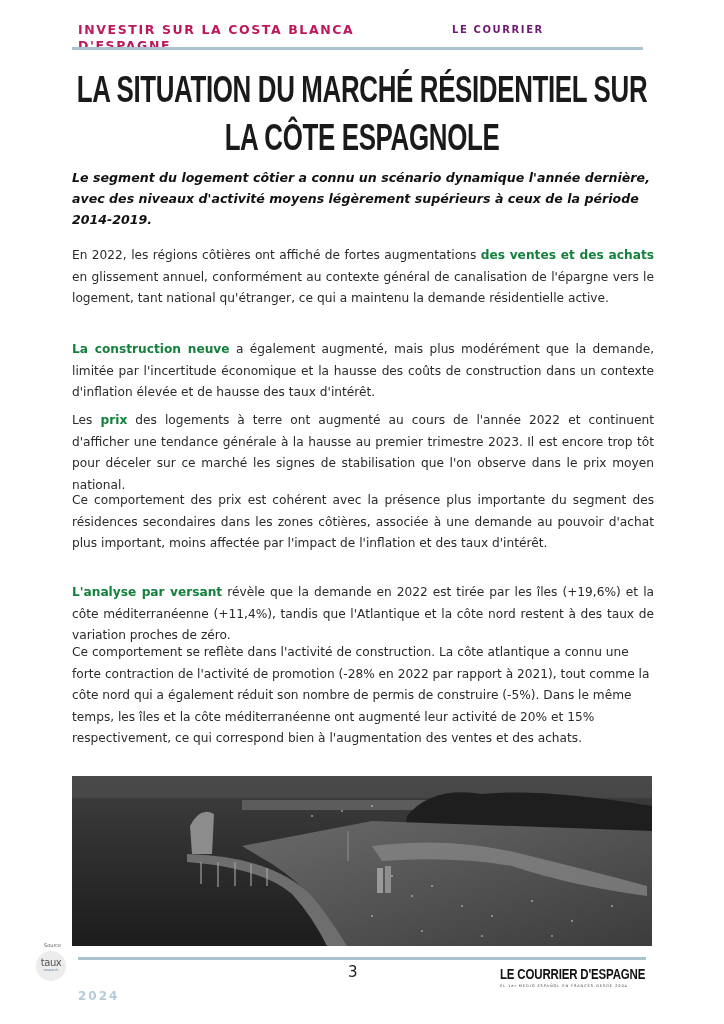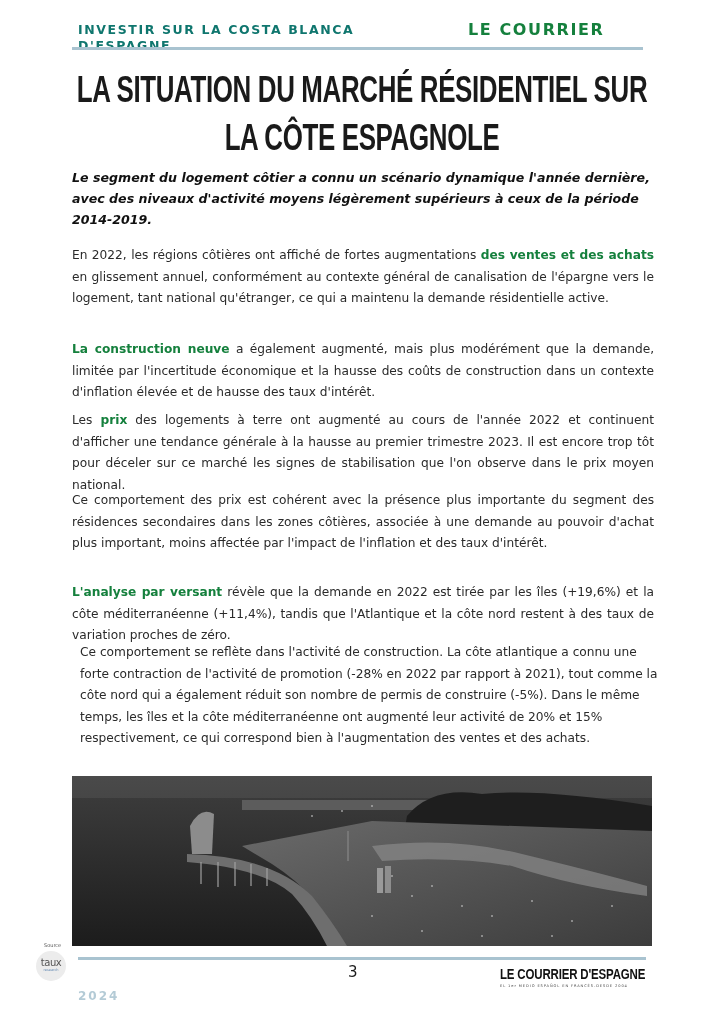--- a/index.html
+++ b/index.html
@@ -3,27 +3,27 @@
 <meta charset="utf-8">
 <style>
   * { margin: 0; padding: 0; box-sizing: border-box; }
   html, body { width: 724px; height: 1024px; background: #ffffff; overflow: hidden; }
   body { position: relative; font-family: "Liberation Sans", sans-serif; color: #1f1f1f; }
 
   .header-left {
     position: absolute; left: 78px; top: 22px; width: 290px;
     font-family: "DejaVu Sans", sans-serif; font-weight: bold;
     font-size: 12.5px; letter-spacing: 1.6px; line-height: 16px;
-    color: #0f766e; height: 28px; overflow: hidden;
+    color: #be185d; height: 28px; overflow: hidden;
   }
   .header-right {
-    position: absolute; left: 468px; top: 22px;
+    position: absolute; left: 452px; top: 22px;
     font-family: "DejaVu Sans", sans-serif; font-weight: bold;
-    font-size: 16px; letter-spacing: 1.6px; line-height: 16px;
-    color: #15803d;
+    font-size: 10px; letter-spacing: 1.6px; line-height: 16px;
+    color: #701a75;
   }
   .header-rule {
     position: absolute; left: 72px; top: 47px; width: 571px; height: 3px;
     background: #a9c3d0;
   }
 
   .title {
     position: absolute; left: 60px; top: 66px; width: 604px;
     text-align: center;
     font-family: "Liberation Sans", sans-serif;
@@ -44,21 +44,21 @@
     font-family: "DejaVu Sans", sans-serif;
     font-size: 12.2px; line-height: 21.5px; color: #2a2a2a;
     text-align: justify;
   }
   .para b { color: #15803d; }
   #p1 { top: 245px; }
   #p2 { top: 339px; }
   #p3 { top: 410px; }
   #p4 { top: 490px; }
   #p5 { top: 566px; margin-top: 16px; }
-  #p6 { top: 642px; text-align: left; margin-left: 8px; }
+  #p6 { top: 642px; text-align: left; }
 
   .photo {
     position: absolute; left: 72px; top: 776px; width: 580px; height: 170px;
     overflow: hidden; background: #2a2a2a;
   }
 
   .source-label {
     position: absolute; left: 44px; top: 942px; font-size: 5px; color: #555;
     font-family: "DejaVu Sans", sans-serif;
   }

